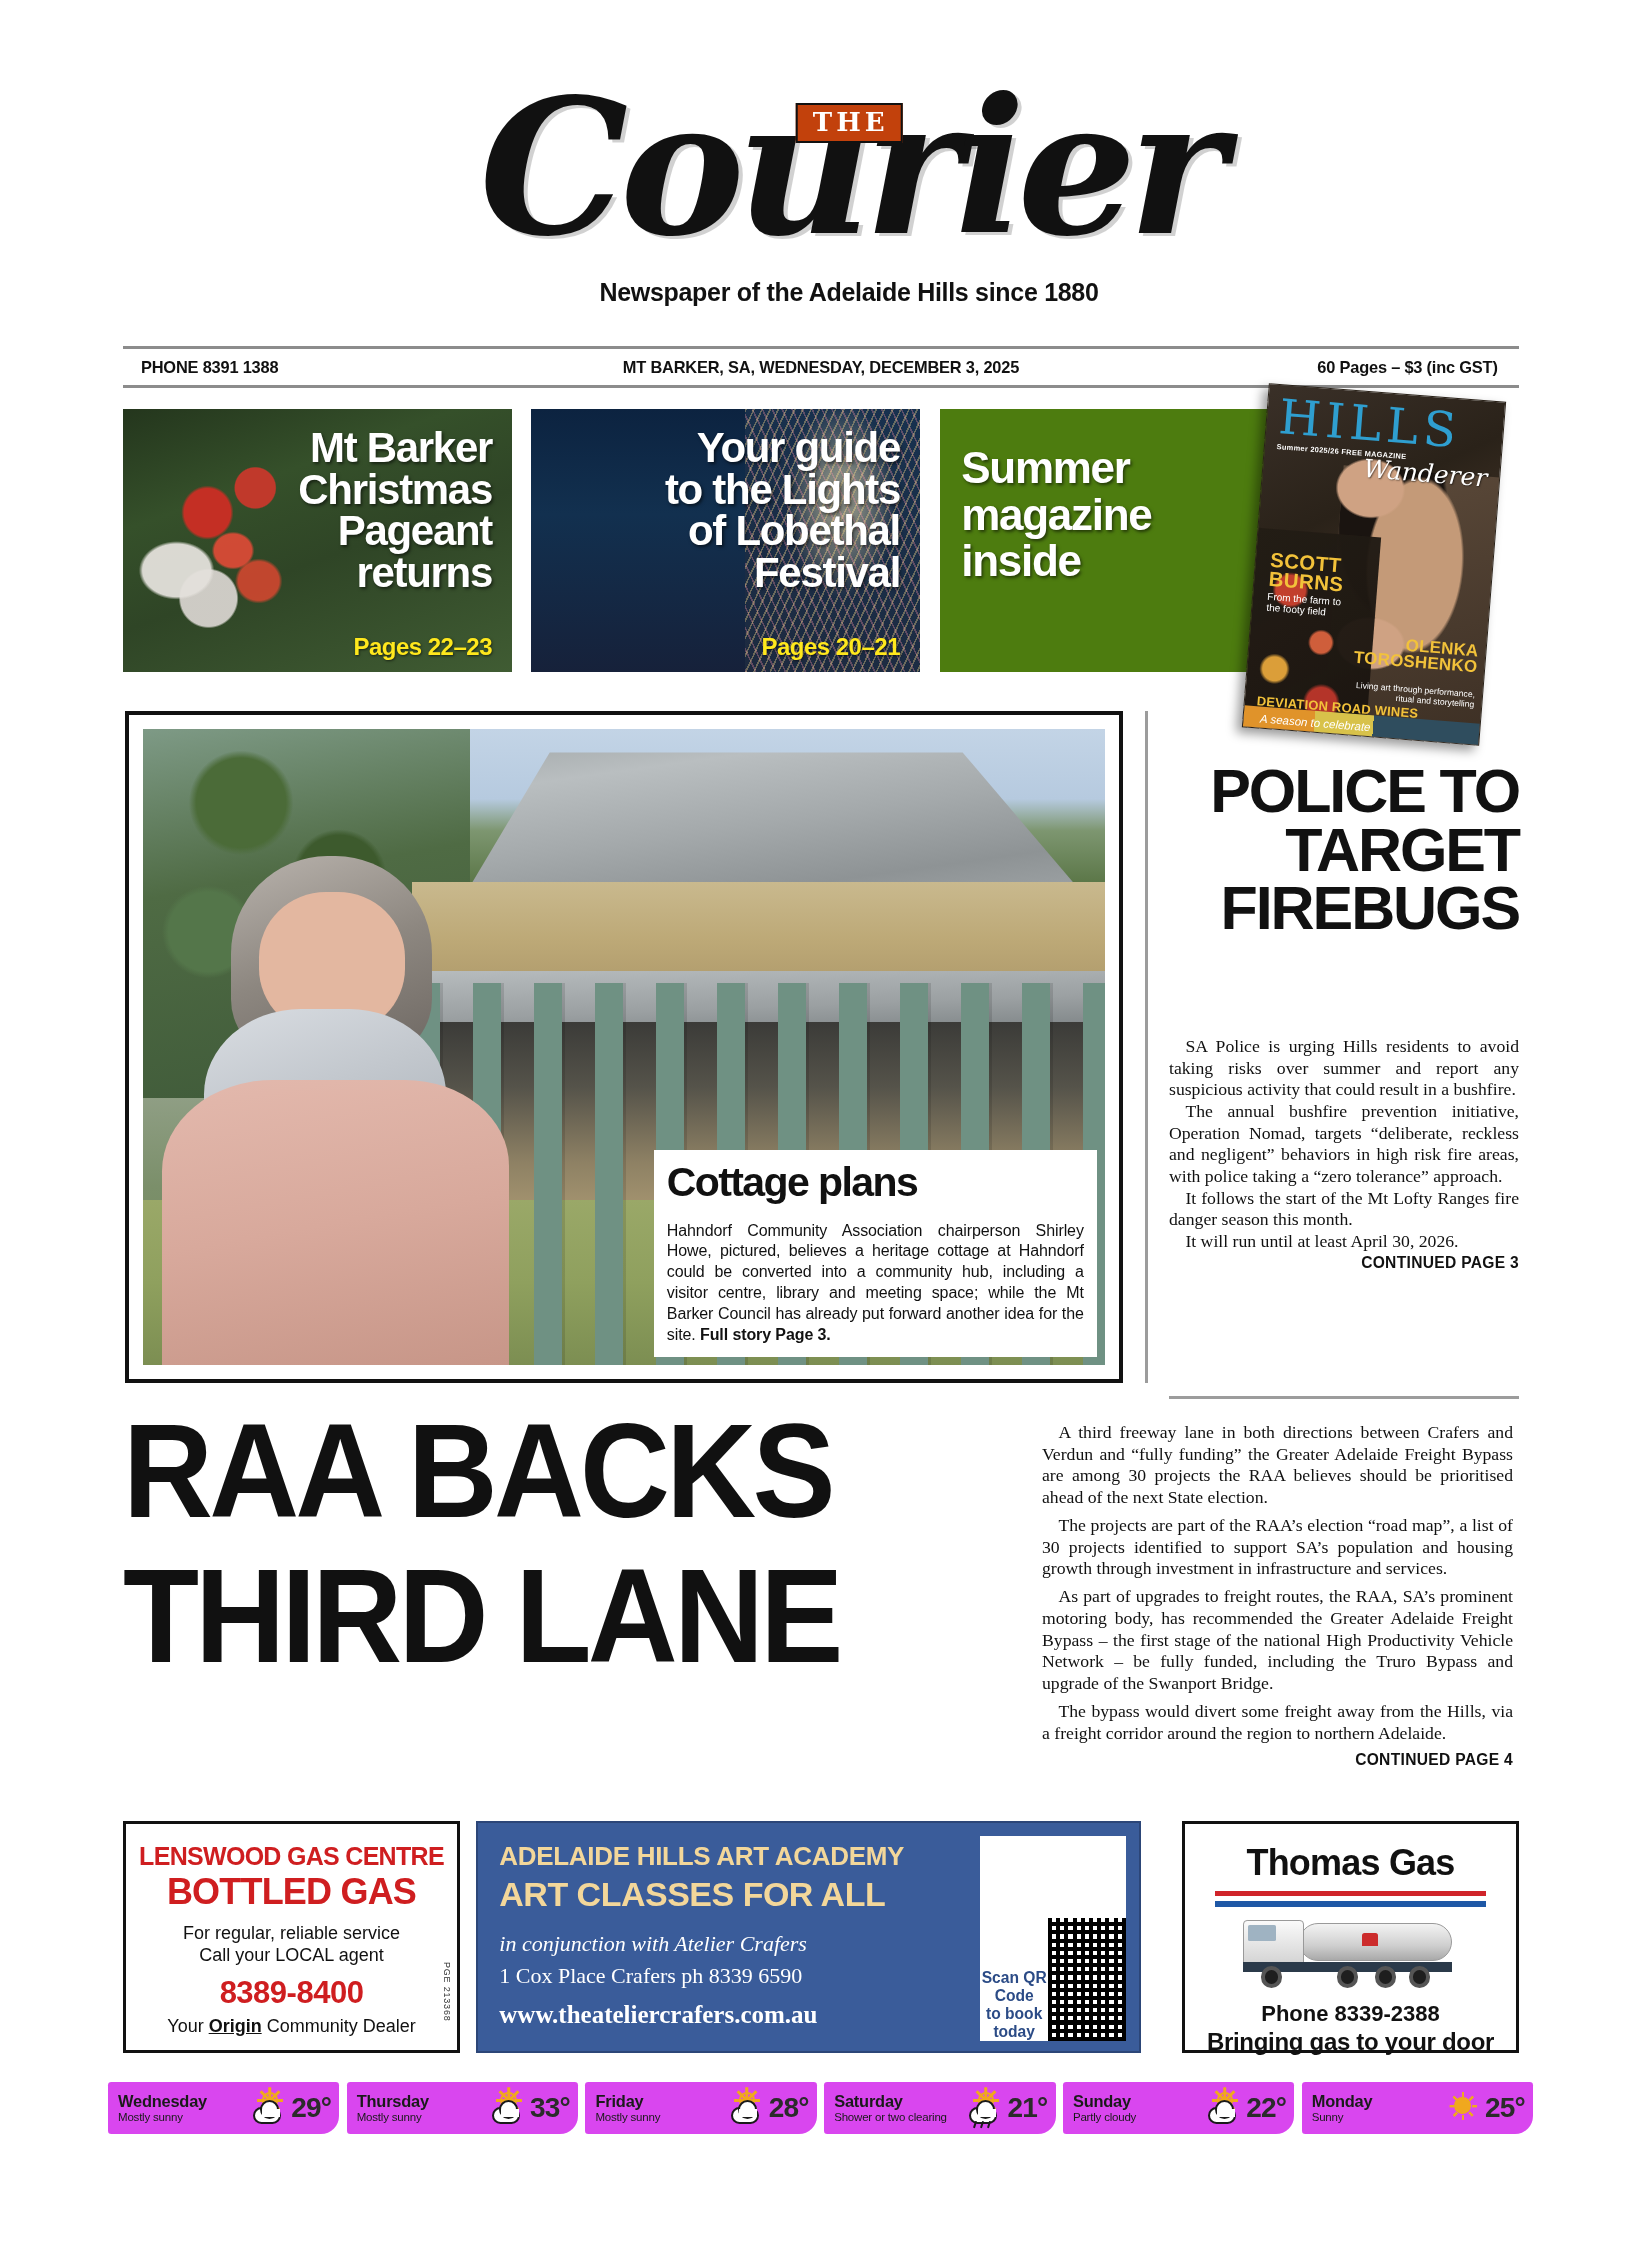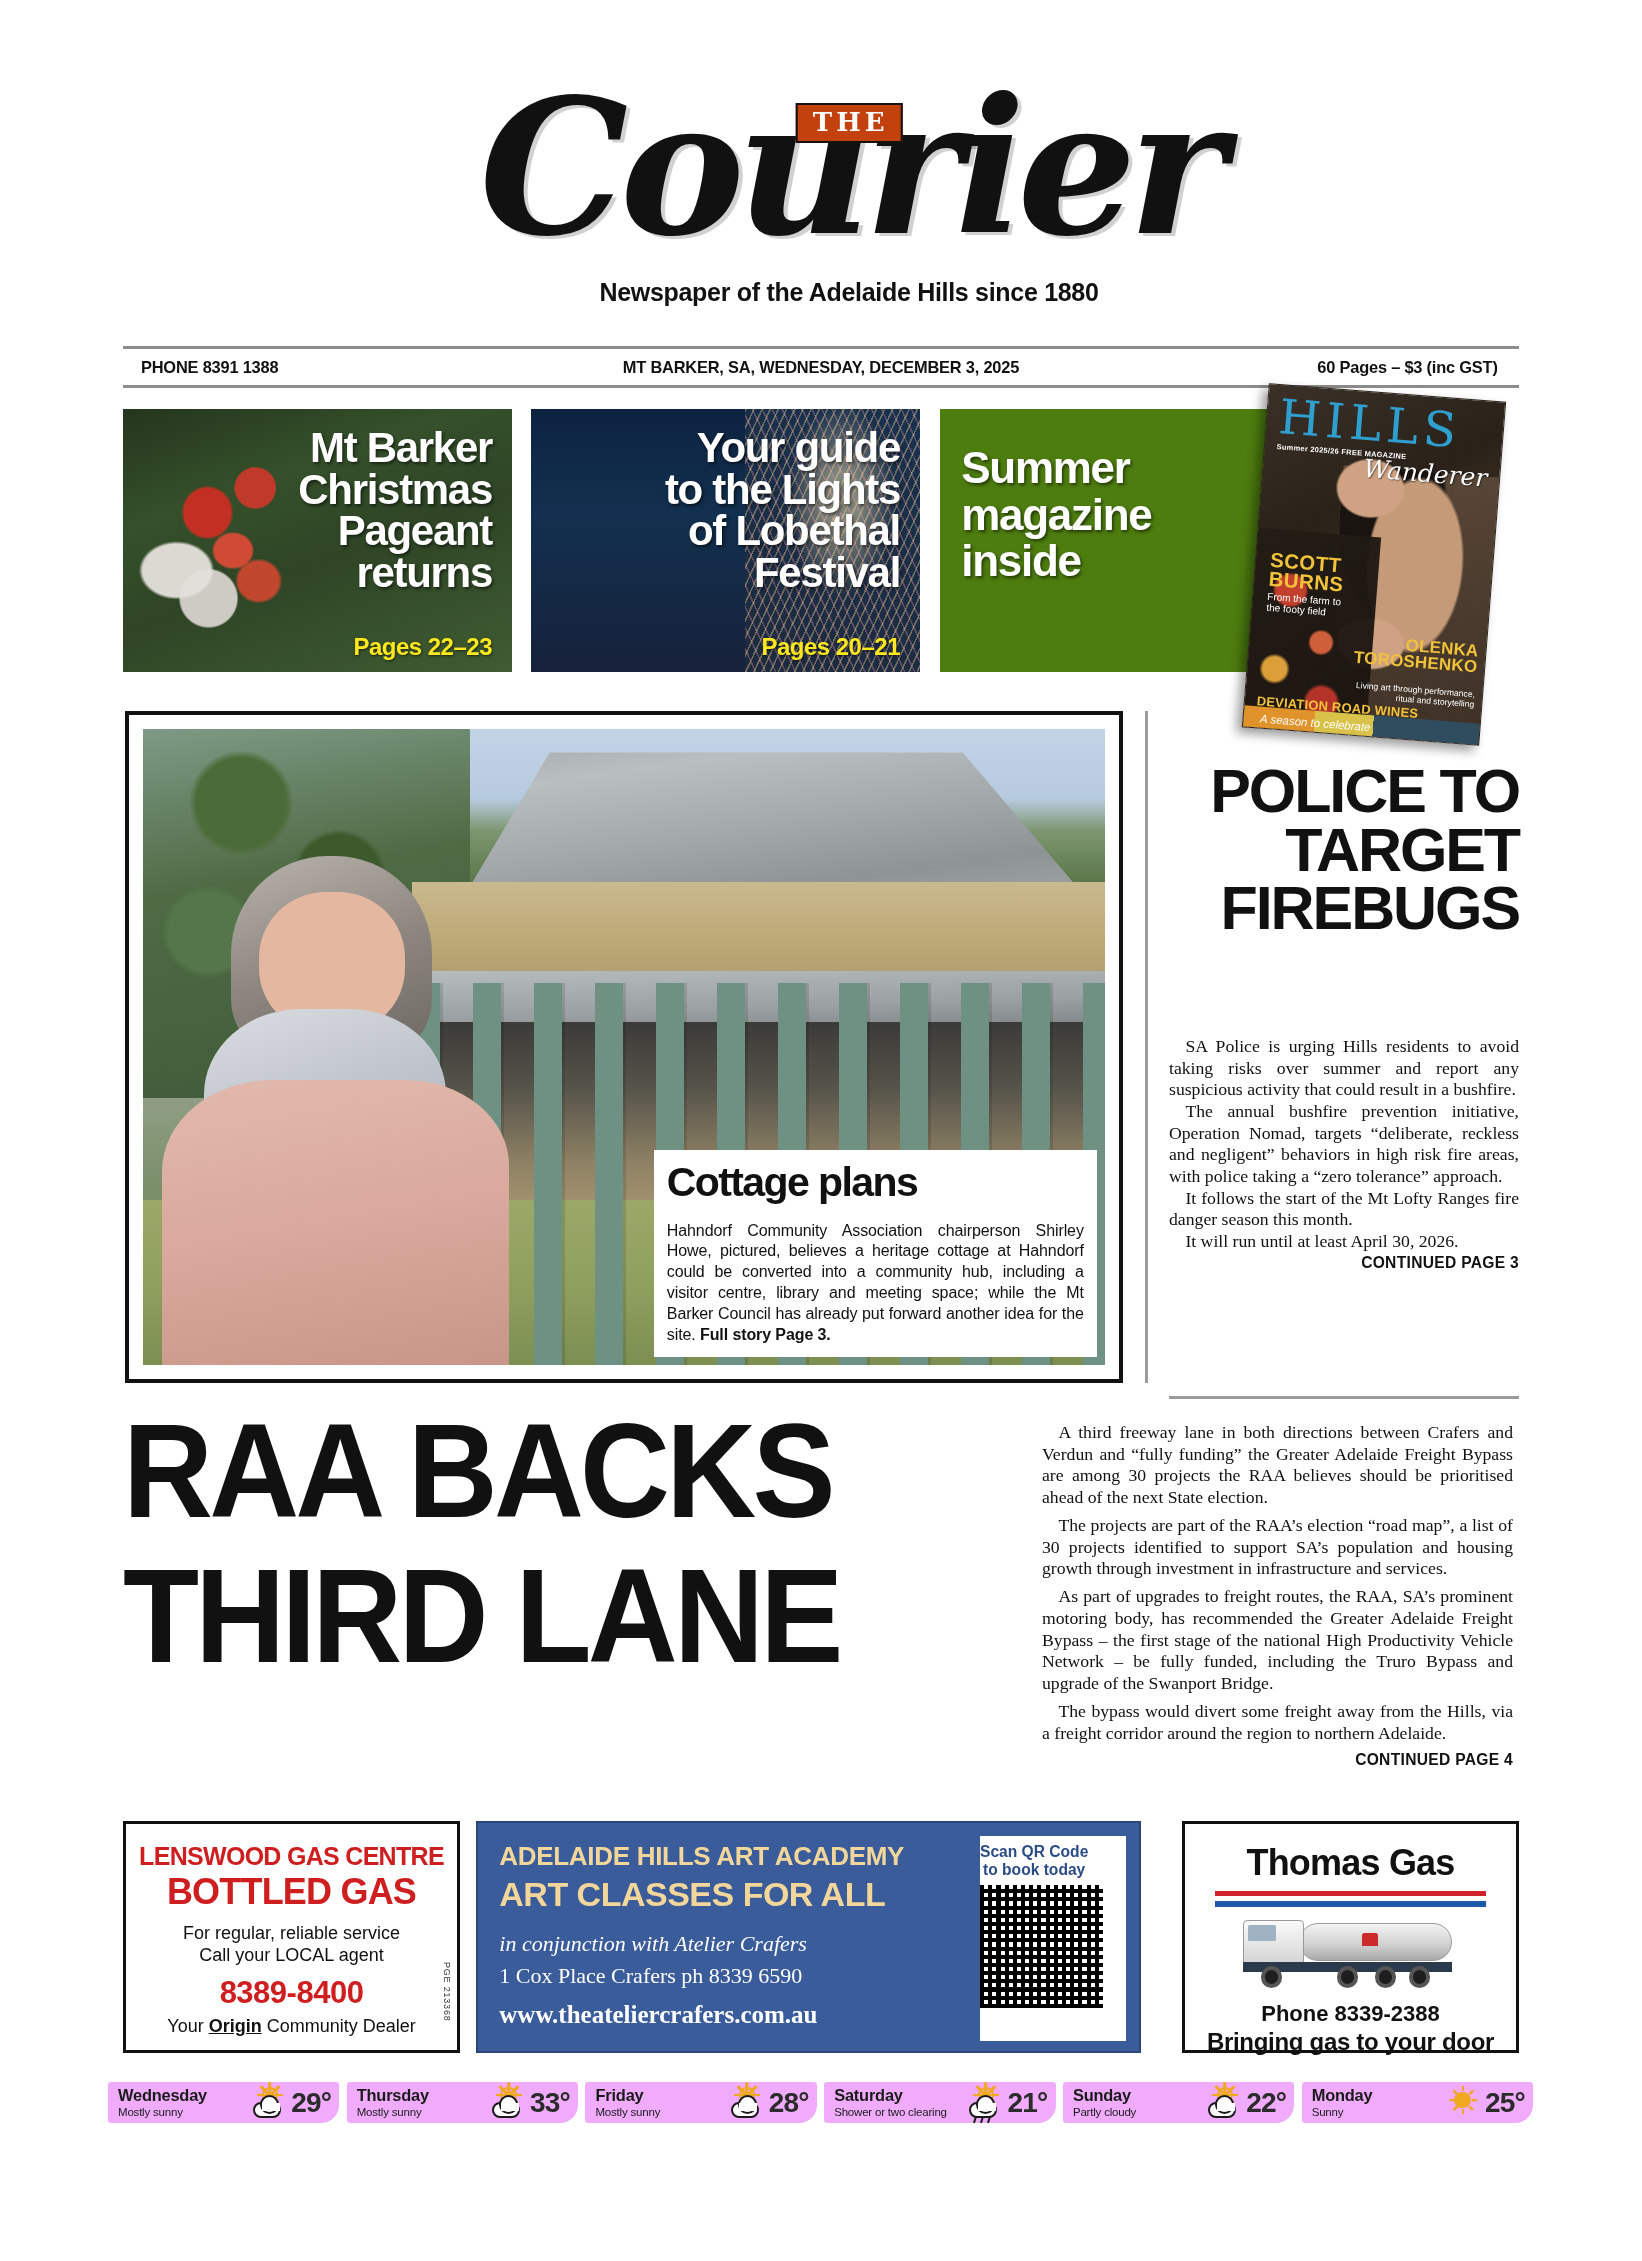--- a/index.html
+++ b/index.html
@@ -291,21 +291,21 @@
   }
 
   .ad-art { left: 353px; width: 665px; background: #3a5c9a; border: 2.5px solid #2c4678; }
   .ad-art .a1 { color: #f3d79a; font-weight: bold; font-size: 26px; margin: 18px 0 0 21.3px; letter-spacing: -0.3px; }
   .ad-art .a2 { color: #f3d79a; font-weight: bold; font-size: 34px; margin: 3.3px 0 0 21.3px; letter-spacing: -0.5px; }
   .ad-art .a3 { color: #fff; font-family: "Liberation Serif", serif; font-style: italic; font-size: 22px; margin: 16.4px 0 0 21.3px; }
   .ad-art .a4 { color: #fff; font-family: "Liberation Serif", serif; font-size: 22px; margin: 6.6px 0 0 21.3px; }
   .ad-art .a5 { color: #fff; font-family: "Liberation Serif", serif; font-weight: bold; font-size: 25px; margin: 11.5px 0 0 21.3px; }
   .qr-card {
     position: absolute; right: 13px; top: 13px; width: 146px; height: 205px;
-    background: #fff; display: flex; flex-direction: column; align-items: flex-start; padding-top: 6.6px;
+    background: #fff; display: flex; flex-direction: row; align-items: flex-end; padding-top: 6.6px;
   }
   .qr-card .qt { color: #2b4b86; font-weight: bold; font-size: 15.6px; line-height: 1.15; text-align: center; }
   .qr-grid {
     width: 123px; height: 123px; margin-top: 6.6px;
     background-color: #fff;
     background-image:
       repeating-linear-gradient(90deg, #000 0 4.1px, transparent 4.1px 8.2px),
       repeating-linear-gradient(0deg, #000 0 4.1px, transparent 4.1px 8.2px);
     background-blend-mode: multiply;
   }
@@ -321,21 +321,21 @@
   .truck .chassis { position:absolute; left:3.3px; top:44px; width:209px; height:10px; background:#2b3a4a; }
   .truck .w { position:absolute; top:48px; width:21.3px; height:21.3px; border-radius:50%; background:#1e1e1e; border:4.1px solid #555; }
   .truck .w1{left:21.3px;} .truck .w2{left:97px;} .truck .w3{left:135px;} .truck .w4{left:169px;}
   .truck .logo { position:absolute; left:122px; top:15px; width:16.4px; height:13px; background:#cc2b2b; border-radius:2.5px 2.5px 0 0; }
   .ad-thomas .th2 { color: #111; font-weight: bold; font-size: 22px; text-align: center; margin-top: 8.2px; }
   .ad-thomas .th3 { color: #111; font-weight: bold; font-size: 24px; text-align: center; margin-top: 1.6px; letter-spacing: -0.3px; }
 
   
   .weather { position: absolute; left: 108px; top: 2082px; width: 1425px; height: 59px; display: flex; gap: 7.4px; }
   .wx {
-    position: relative; flex: 1; height: 41px; background: #f0abfc;
+    position: relative; flex: 1; height: 52px; background: #d946ef;
     border-radius: 3.3px 3.3px 18px 3.3px; display: flex; align-items: center; padding: 0 8.2px 0 10px;
   }
   .wx .txt { flex: 1; }
   .wx .day { font-weight: bold; font-size: 16.4px; color: #1a1a1a; line-height: 1.05; letter-spacing: -0.2px; }
   .wx .desc { font-size: 11.5px; color: #1a1a1a; margin-top: 1.6px; letter-spacing: -0.2px; }
   .wx .ico { width: 38px; height: 38px; position: relative; margin-right: 1.6px; flex: 0 0 38px; }
   .wx .temp { font-weight: bold; font-size: 28px; color: #2b2b2b; letter-spacing: -0.8px; }
 
   .sun { position:absolute; left:10px; top:3.3px; width:16.4px; height:16.4px; border-radius:50%; border:2.5px solid #f0a81e; }
   .sun::before, .sun::after {

